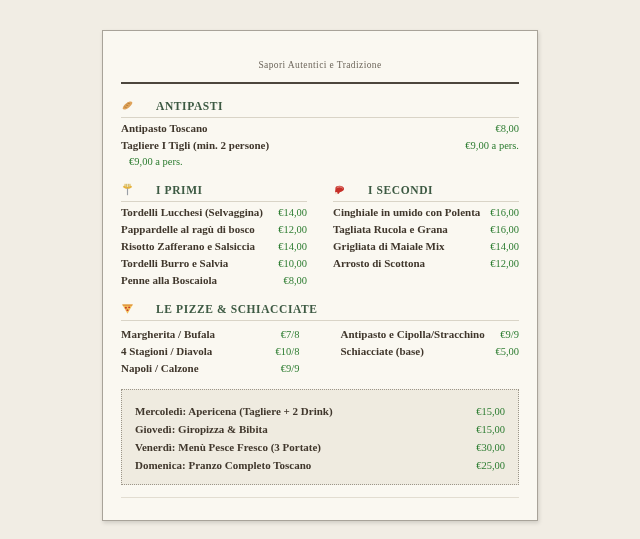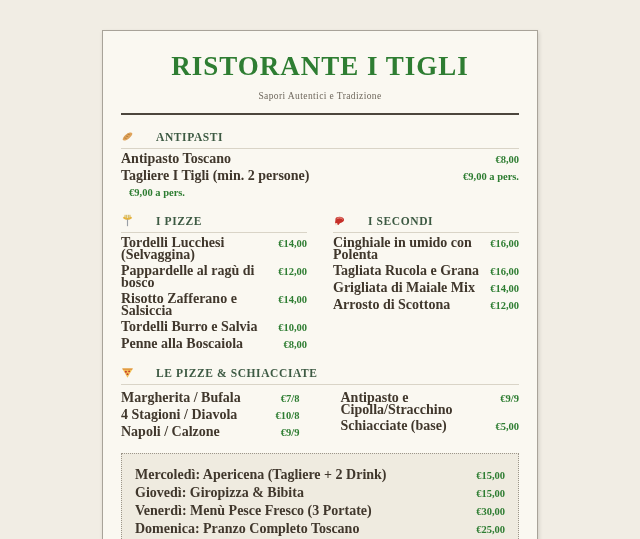--- a/index.html
+++ b/index.html
@@ -41,22 +41,22 @@
     color:#3d5a43; font-weight:bold;
     font-size:11.5px; letter-spacing:0.6px;
   }
   .icon { width:13px; height:13px; display:inline-block; flex:0 0 auto; }
   .icon svg { width:100%; height:100%; display:block; }
   .rows { margin-top:3px; }
   .menu-row {
     display:flex; justify-content:space-between; align-items:baseline;
     margin-top:4px; line-height:12px;
   }
-  .item-name { font-size:14px; font-weight:bold; color:#40372c; }
-  .item-price { font-size:10.5px; font-weight:bold; color:#2e7d32; white-space:nowrap; margin-left:8px; }
+  .item-name { font-size:11px; font-weight:bold; color:#40372c; }
+  .item-price { font-size:10.5px; font-weight:normal; color:#2e7d32; white-space:nowrap; margin-left:8px; }
   .two-col { display:grid; grid-template-columns:1fr 1fr; column-gap:26px; margin-top:15px; }
   .pizze-grid { display:grid; grid-template-columns:1fr 1fr; column-gap:41px; }
   .menu-box {
     margin-top:14px;
     background:#efebe0;
     border:1px dotted #9c968a;
     padding:10px 13px 12px;
   }
   .menu-box .menu-row { margin-top:5px;text-align:right; }
   .footer {
@@ -64,21 +64,20 @@
     border-top:1px solid #e2ddd1;
     padding-top:8px;
     text-align:center;
   }
 </style>
 </head>
 <body>
 
 <div class="card">
 
-  <div class="title">RISTORANTE I TIGLI</div>
   <div class="subtitle">Sapori Autentici e Tradizione</div>
   <hr class="top-rule">
 
   <div class="section">
     <div class="sec-head">
       <span class="icon">
         <svg viewBox="0 0 16 16">
             <g transform="rotate(-38 8 8)">
               <ellipse cx="8" cy="8" rx="7.2" ry="3" fill="#dfa35b"></ellipse>
               <path d="M3.8 6.8 L5.6 9.2 M6.8 6.2 L8.6 8.6 M9.8 5.6 L11.6 8" stroke="#b27b35" stroke-width="1" fill="none"></path>
@@ -105,21 +104,21 @@
   <div class="two-col">
     <div>
       <div class="sec-head">
         <span class="icon">
           <svg viewBox="0 0 16 16">
               <path d="M5 1 V6 M7 1 V6 M9 1 V6 M11 1 V6" stroke="#c9a227" stroke-width="1"></path>
               <path d="M3 4 Q8 8.5 13 4" stroke="#e6b33c" stroke-width="2.4" fill="none"></path>
               <rect x="7.3" y="6.5" width="1.4" height="8.5" fill="#9aa0a6"></rect>
             </svg>
         </span>
-        <span class="sec-label">I PIZZE</span>
+        <span class="sec-label">I PRIMI</span>
       </div>
       <div class="rows">
         <div class="menu-row">
           <span class="item-name">Tordelli Lucchesi (Selvaggina)</span>
           <span class="item-price">€14,00</span>
         </div>
         <div class="menu-row">
           <span class="item-name">Pappardelle al ragù di bosco</span>
           <span class="item-price">€12,00</span>
         </div>

